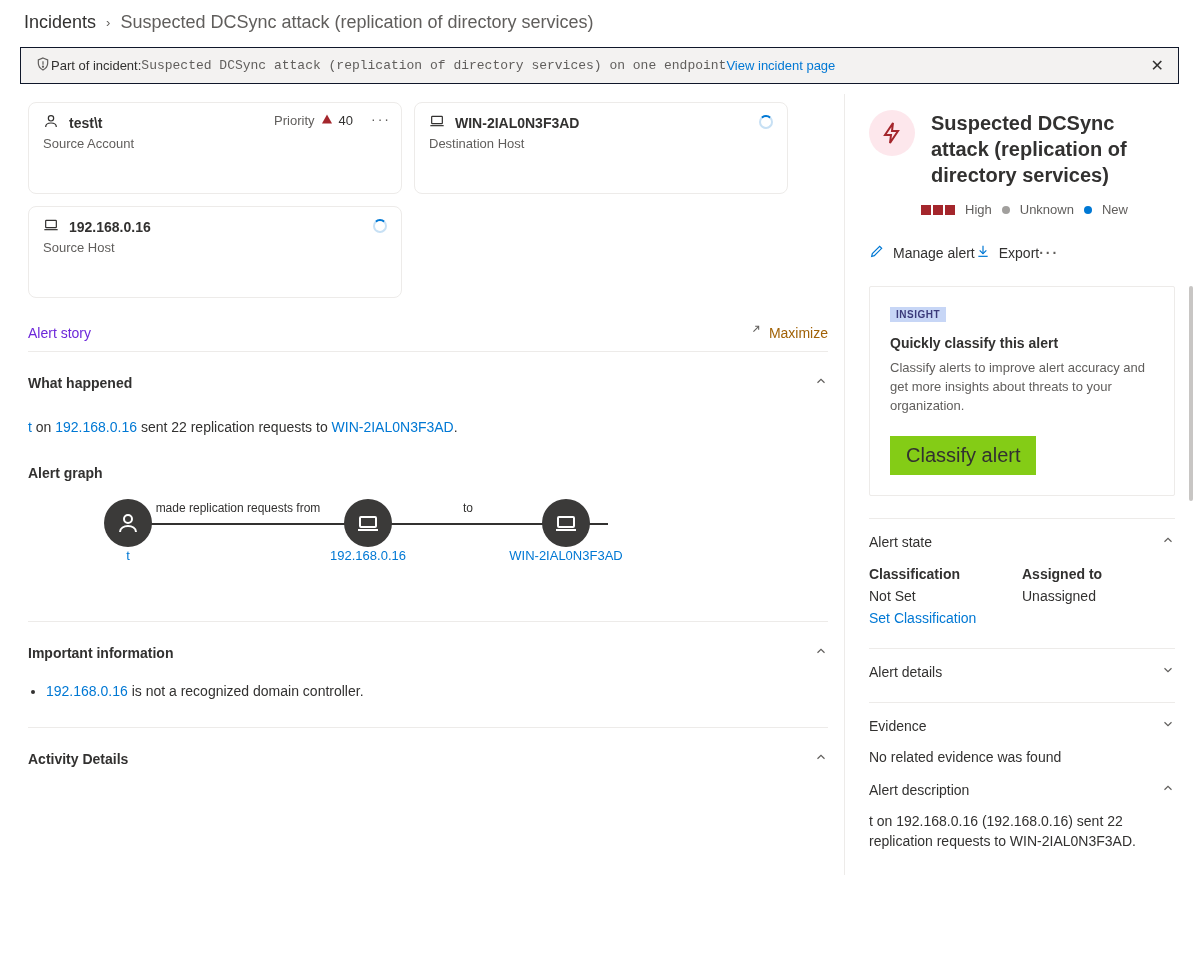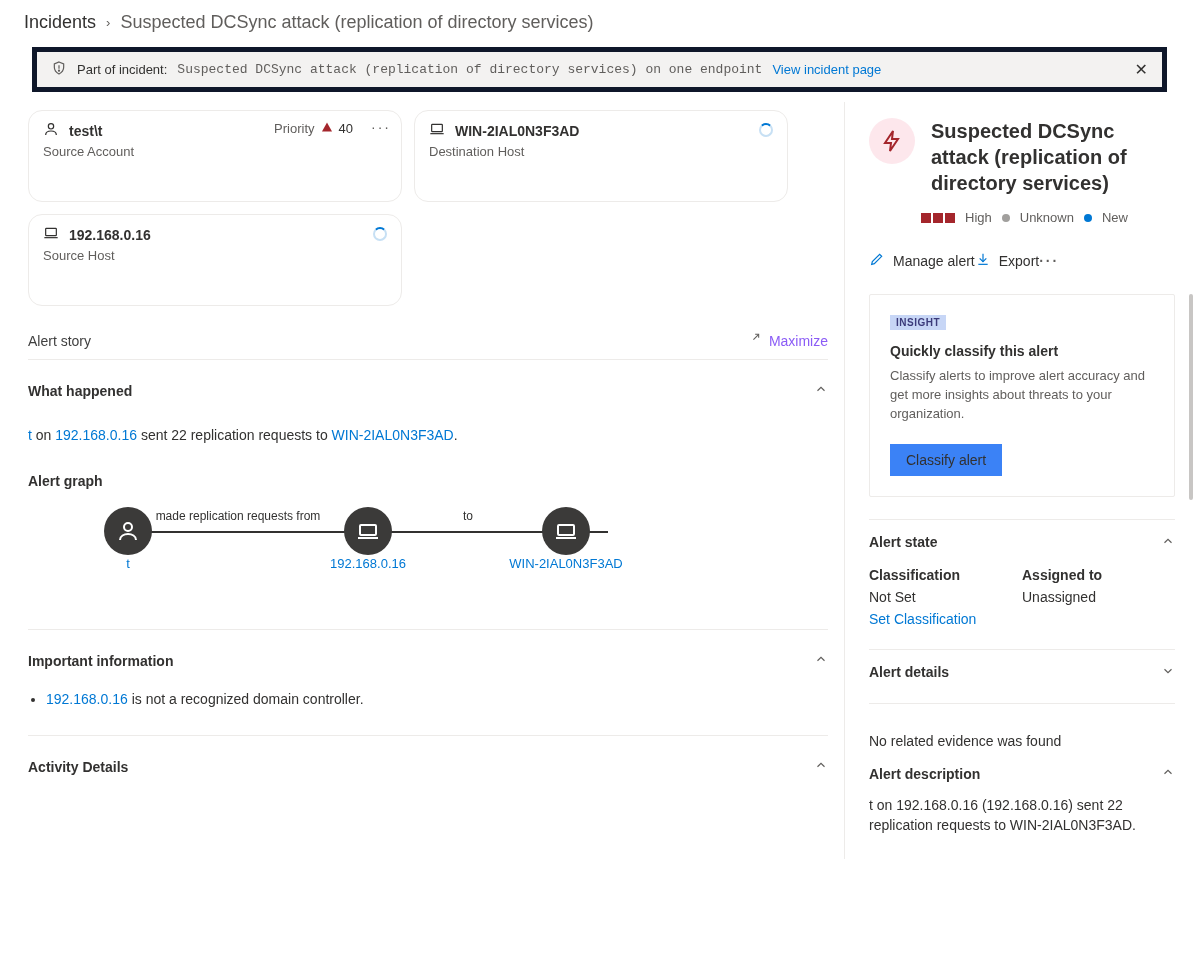--- a/index.html
+++ b/index.html
@@ -5,43 +5,43 @@
     * { margin: 0; padding: 0; box-sizing: border-box; }
     body { font-family: "Segoe UI", -apple-system, sans-serif; font-size: 14px; color: #323130; background: #fff; }
     a.link { color: #0078d4; text-decoration: none; cursor: pointer; }
 
     
     .breadcrumb { padding: 12px 24px 14px; font-size: 18px; display: flex; align-items: center; gap: 10px; }
     .breadcrumb .sep { color: #605e5c; font-size: 13px; }
     .breadcrumb .leaf { color: #605e5c; }
 
     
-    .banner { margin: 0 32px; background: #f3f2f1; border: 5px solid #0f172a; display: flex; align-items: center; padding: 8px 14px; gap: 10px; }
+    .banner { margin: 0 20px; background: #f3f2f1; border: 1px solid #0f172a; display: flex; align-items: center; padding: 8px 14px; }
     .banner .prefix { font-size: 13px; color: #323130; }
     .banner .body { font-size: 13px; color: #605e5c; font-family: Liberation Mono, monospace; }
     .banner .spacer { flex: 1; }
     .banner .close { cursor: pointer; font-size: 16px; color: #323130; }
 
     .layout { display: flex; align-items: stretch; }
     .main { flex: 1; padding: 12px 16px 24px 28px; }
     .side { width: 355px; border-left: 1px solid #edebe9; padding: 0 0 24px 0; margin-top: 10px; }
 
     
     .cards { display: flex; flex-wrap: wrap; gap: 12px; margin-top: 6px; }
-    .card { width: 374px; height: 92px; border: 1px solid #edebe9; border-radius: 14px; padding: 10px 14px; position: relative; }
+    .card { width: 374px; height: 92px; border: 1px solid #edebe9; border-radius: 8px; padding: 10px 14px; position: relative; }
     .card .title-row { display: flex; align-items: center; gap: 10px; font-weight: 600; }
     .card .sub { font-size: 13px; color: #605e5c; margin-top: 4px; }
     .card .right { position: absolute; right: 48px; top: 10px; font-size: 13px; color: #605e5c; display: flex; align-items: center; gap: 6px; }
     .card .more { position: absolute; right: 10px; top: 8px; color: #605e5c; cursor: pointer; letter-spacing: 2px; }
     .spinner { width: 14px; height: 14px; border: 2px solid #c7e0f4; border-top-color: #0078d4; border-radius: 50%; position: absolute; top: 12px; right: 14px; }
 
     
     .section-title-row { display: flex; align-items: center; justify-content: space-between; margin-top: 26px; }
-    .section-title { font-size: 14px; color: #404040; }
-    .maximize { display: flex; align-items: center; gap: 8px; color: #8b5cf6; font-size: 14px; cursor: pointer; }
+    .section-title { font-size: 14px; color: #6d28d9; }
+    .maximize { display: flex; align-items: center; gap: 8px; color: #a16207; font-size: 14px; cursor: pointer; }
     .maximize svg { width: 14px; height: 14px; }
 
     .divider { height: 1px; background: #edebe9; margin-top: 10px; }
 
     .collapsible-head { display: flex; align-items: center; justify-content: space-between; margin-top: 22px; font-weight: 600; color: #323130; cursor: pointer; }
     .chev { width: 14px; height: 14px; }
 
     .statement { margin-top: 28px; font-size: 14px; }
 
     
@@ -71,24 +71,24 @@
 
     .side-scroll { position: relative; padding: 0 24px; }
     .fake-scrollbar { position: absolute; right: 6px; top: 0; bottom: 0; width: 4px; }
     .fake-scrollbar .track { position: absolute; top: 0; left: 0; right: 0; bottom: 0; }
     .fake-scrollbar .thumb { position: absolute; left: 0; right: 0; top: 0; height: 38%; background: #c8c6c4; border-radius: 2px; }
 
     .insight-card { border: 1px solid #edebe9; border-radius: 2px; padding: 18px 20px 20px; margin-top: 6px; }
     .insight-tag { background: #c7d6f6; color: #3b3a7a; font-size: 10px; font-weight: 600; padding: 2px 6px; letter-spacing: 0.5px; }
     .insight-title { font-weight: 600; margin-top: 14px; font-size: 14px; }
     .insight-body { font-size: 13px; color: #605e5c; margin-top: 8px; line-height: 1.45; }
-    .btn-secondary { margin-top: 20px; background: #3b82f6; border: none; padding: 8px 16px; font-size: 14px; cursor: pointer; color: #323130; }
+    .btn-secondary { margin-top: 20px; background: #84cc16; border: none; padding: 8px 16px; font-size: 20px; cursor: pointer; color: #323130; }
 
     .side-section { border-top: 1px solid #edebe9; margin-top: 22px; padding-top: 14px; }
-    .side-section .head { display: flex; align-items: center; justify-content: space-between; font-weight: 700; cursor: pointer; }
+    .side-section .head { display: flex; align-items: flex-end; justify-content: space-between; font-weight: 400; cursor: pointer; }
     .kv-row { display: flex; margin-top: 16px; font-size: 14px; }
     .kv { flex: 1; }
     .kv .k { font-weight: 600; margin-bottom: 6px; }
     .kv .v { color: #323130; }
 
     .side-body-text { font-size: 14px; margin-top: 14px; line-height: 1.4; }
 
     
     .i-person, .i-laptop, .i-priority, .i-shield-out, .i-bolt, .i-pencil, .i-download, .i-expand, .i-chev { display: inline-block; flex-shrink: 0; }
   </style>
@@ -347,20 +347,28 @@
           <span>Alert details</span>
           <span class="i-chev">
             <svg class="chev" viewBox="0 0 24 24" fill="none" stroke="#605e5c" stroke-width="2">
                 <path d="M6 9l6 6 6-6"></path>
               </svg>
           </span>
         </div>
       </div>
 
       <div class="side-section">
+        <div class="head">
+          <span>Evidence</span>
+          <span class="i-chev">
+            <svg class="chev" viewBox="0 0 24 24" fill="none" stroke="#605e5c" stroke-width="2">
+                <path d="M6 9l6 6 6-6"></path>
+              </svg>
+          </span>
+        </div>
         <div class="side-body-text">No related evidence was found</div>
       </div>
 
       <div class="side-section" style="border-top:none;margin-top:10px;padding-top:4px;">
         <div class="head">
           <span>Alert description</span>
           <span class="i-chev">
             <svg class="chev" viewBox="0 0 24 24" fill="none" stroke="#605e5c" stroke-width="2">
                 <path d="M6 15l6-6 6 6"></path>
               </svg>

